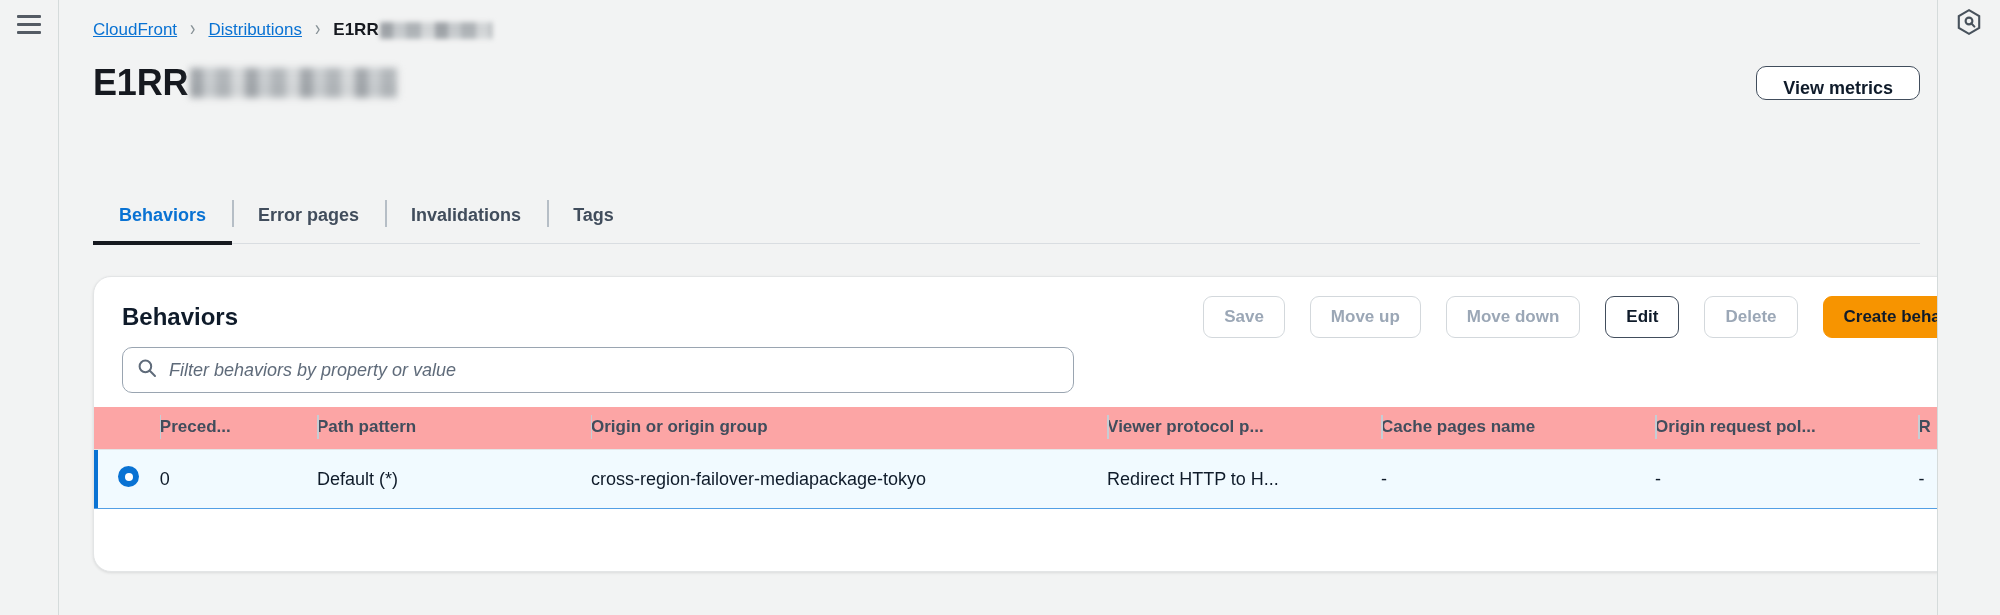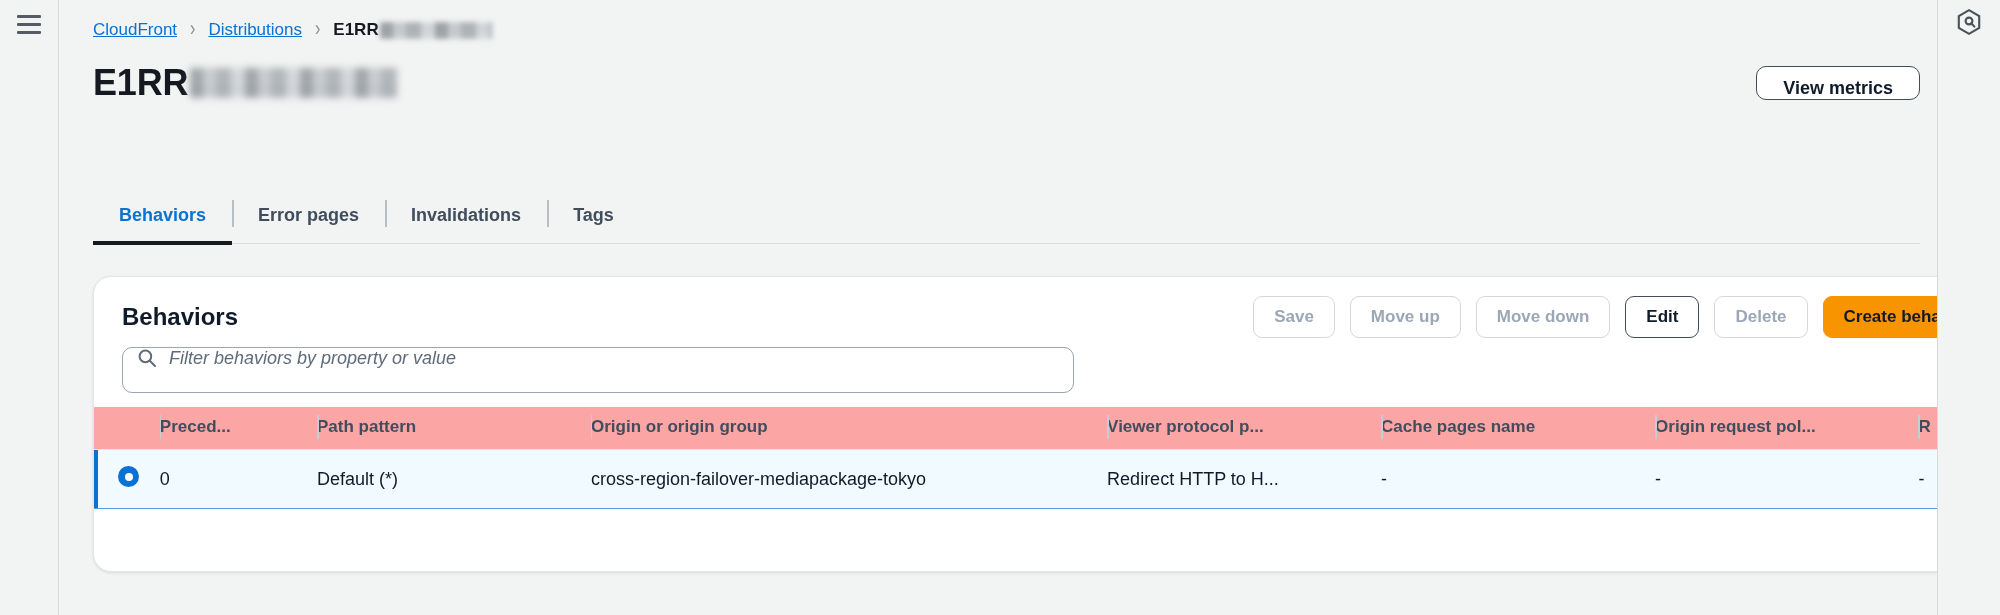--- a/index.html
+++ b/index.html
@@ -258,41 +258,41 @@
     height: 62px;
   }
   .panel-title {
     font-size: 24px;
     font-weight: 700;
     color: #0f1b2a;
   }
   .panel-actions {
     display: flex;
     align-items: center;
-    gap: 15px;
+    gap: 25px;
     margin-right: 18px;
   }
 
   
   .filter-row {
     display: flex;
     align-items: center;
     padding: 8px 28px 0 28px;
     gap: 18px;
   }
   .search-box {
     position: relative;
     flex: 0 0 952px;
     width: 952px;
     height: 46px;
     border: 1.5px solid #9aa5b1;
     border-radius: 10px;
     background: #ffffff;
     display: flex;
-    align-items: flex-start;
+    align-items: center;
     padding: 0 14px;
     gap: 12px;
     cursor: text;
   }
   .search-input {
     border: none;
     outline: none;
     flex: 1 1 auto;
     font-family: "Liberation Sans", sans-serif;
     font-size: 18px;

